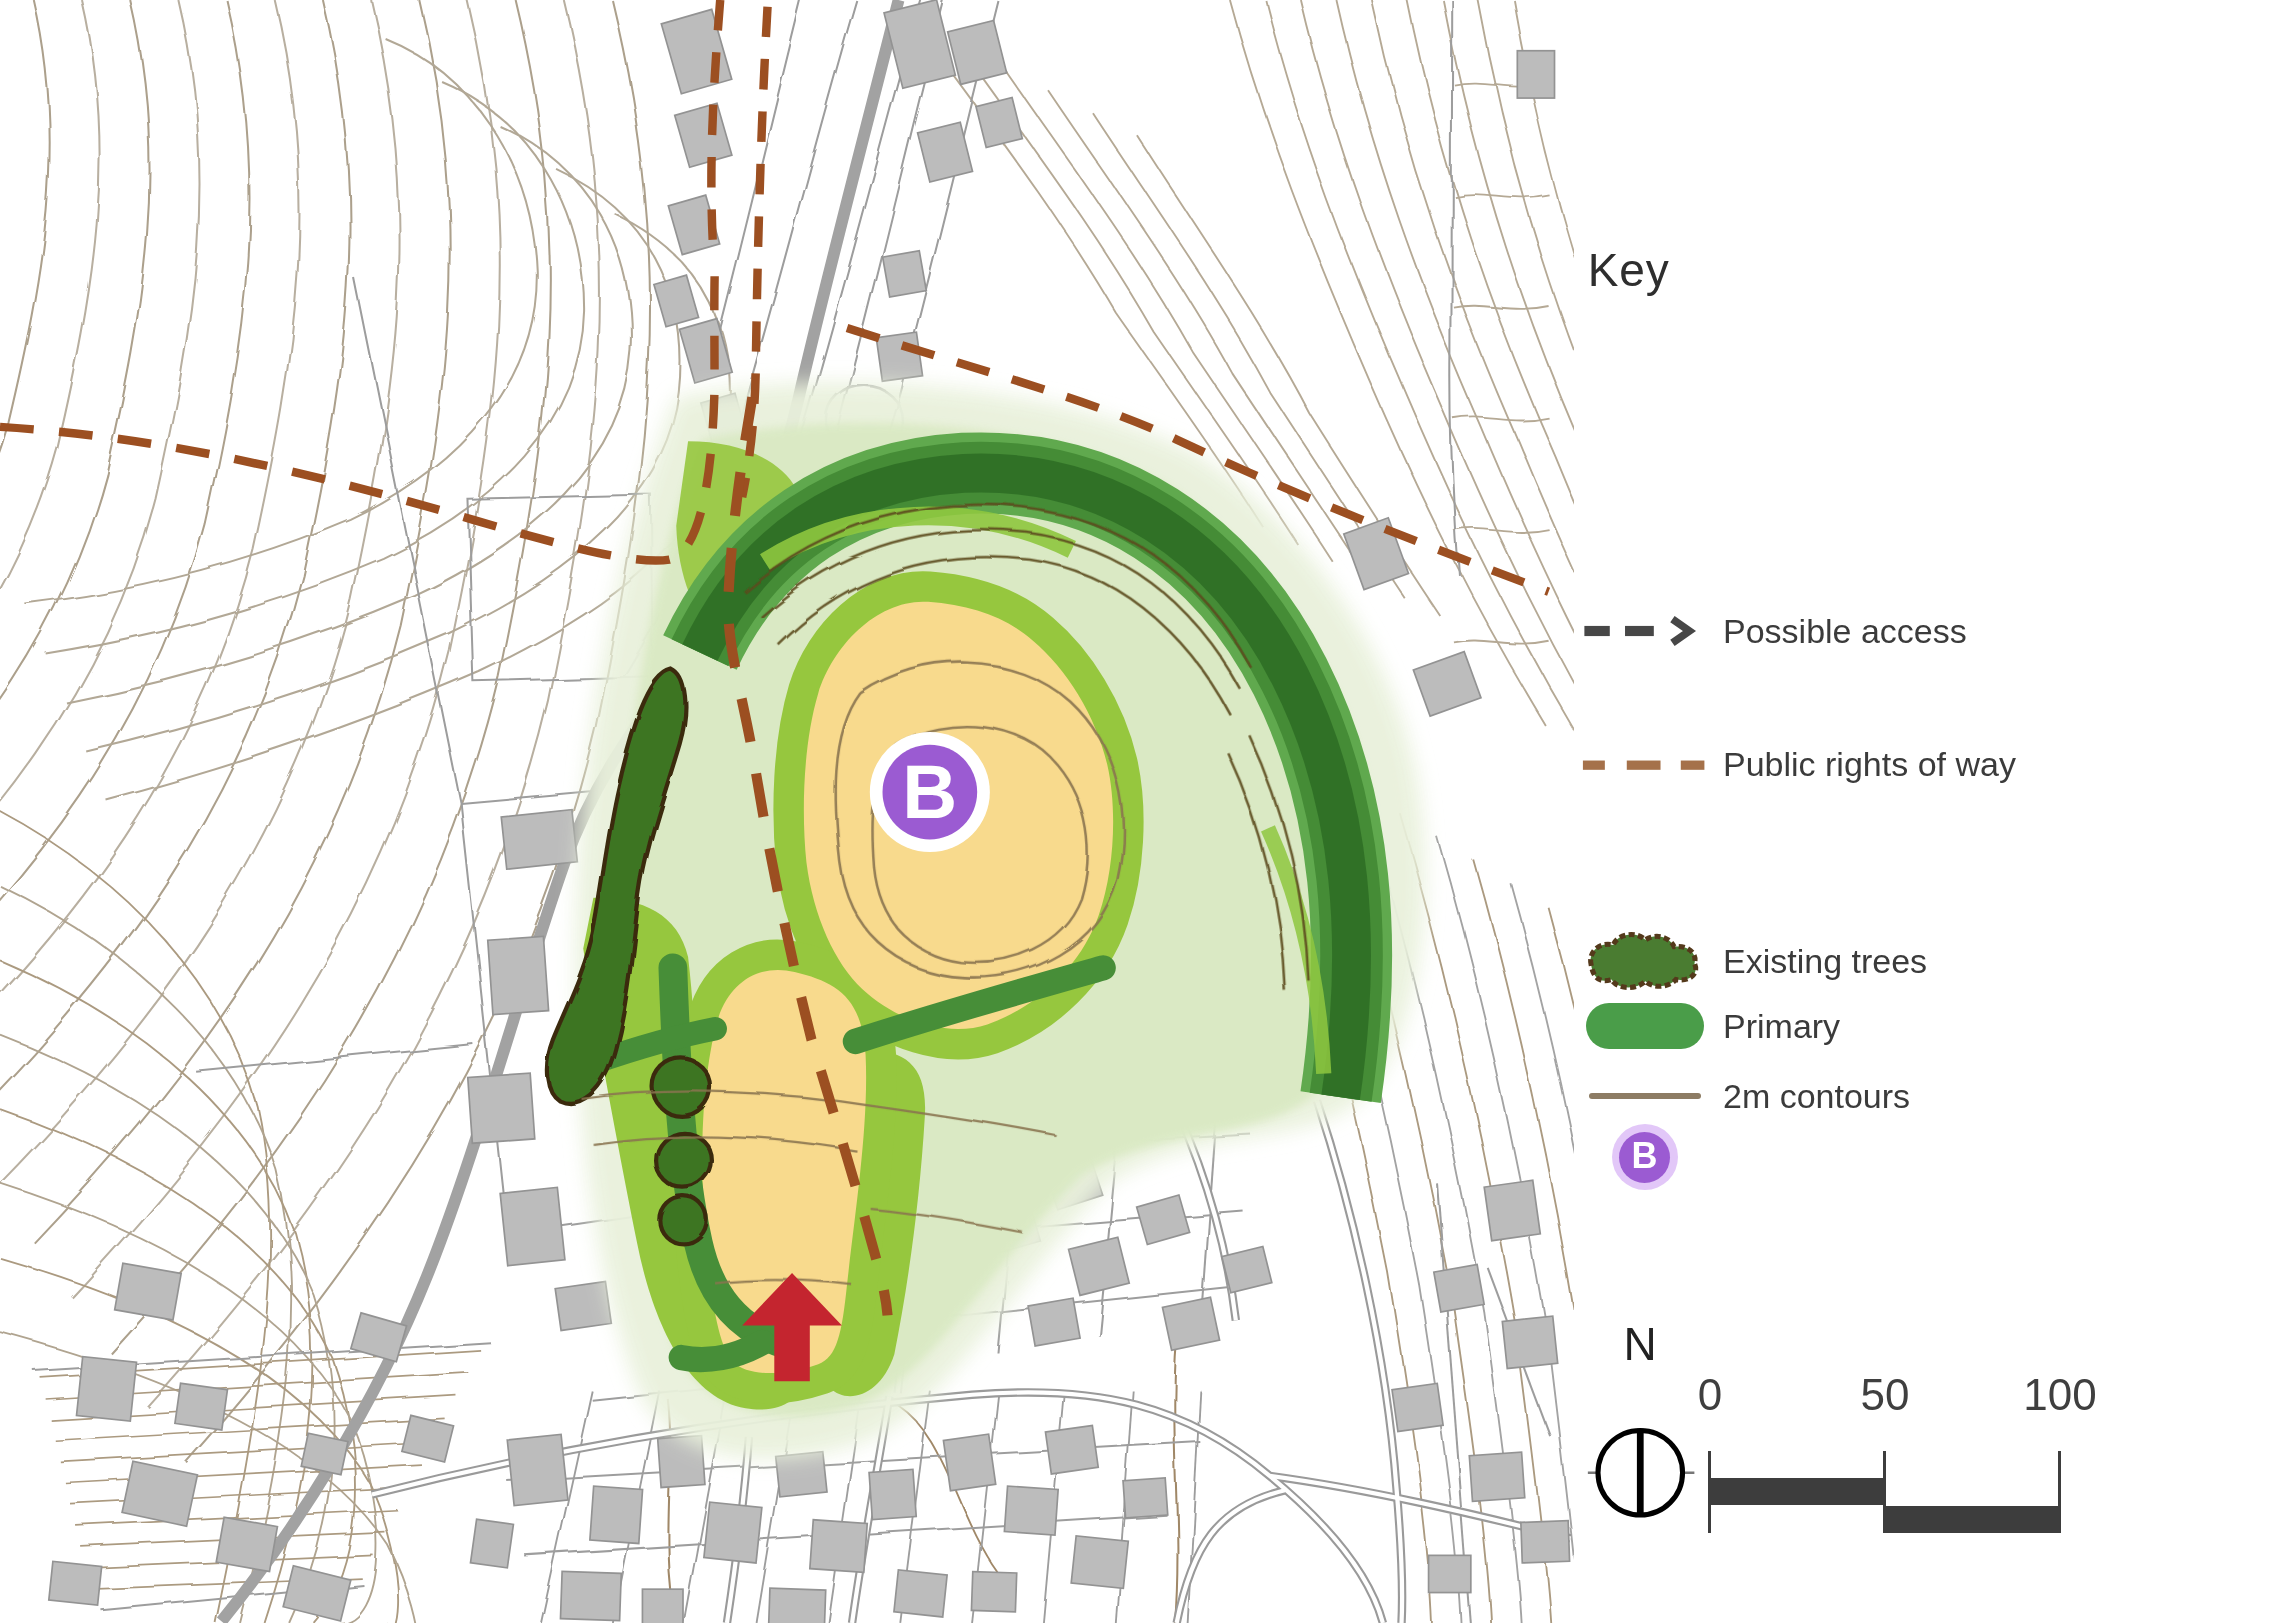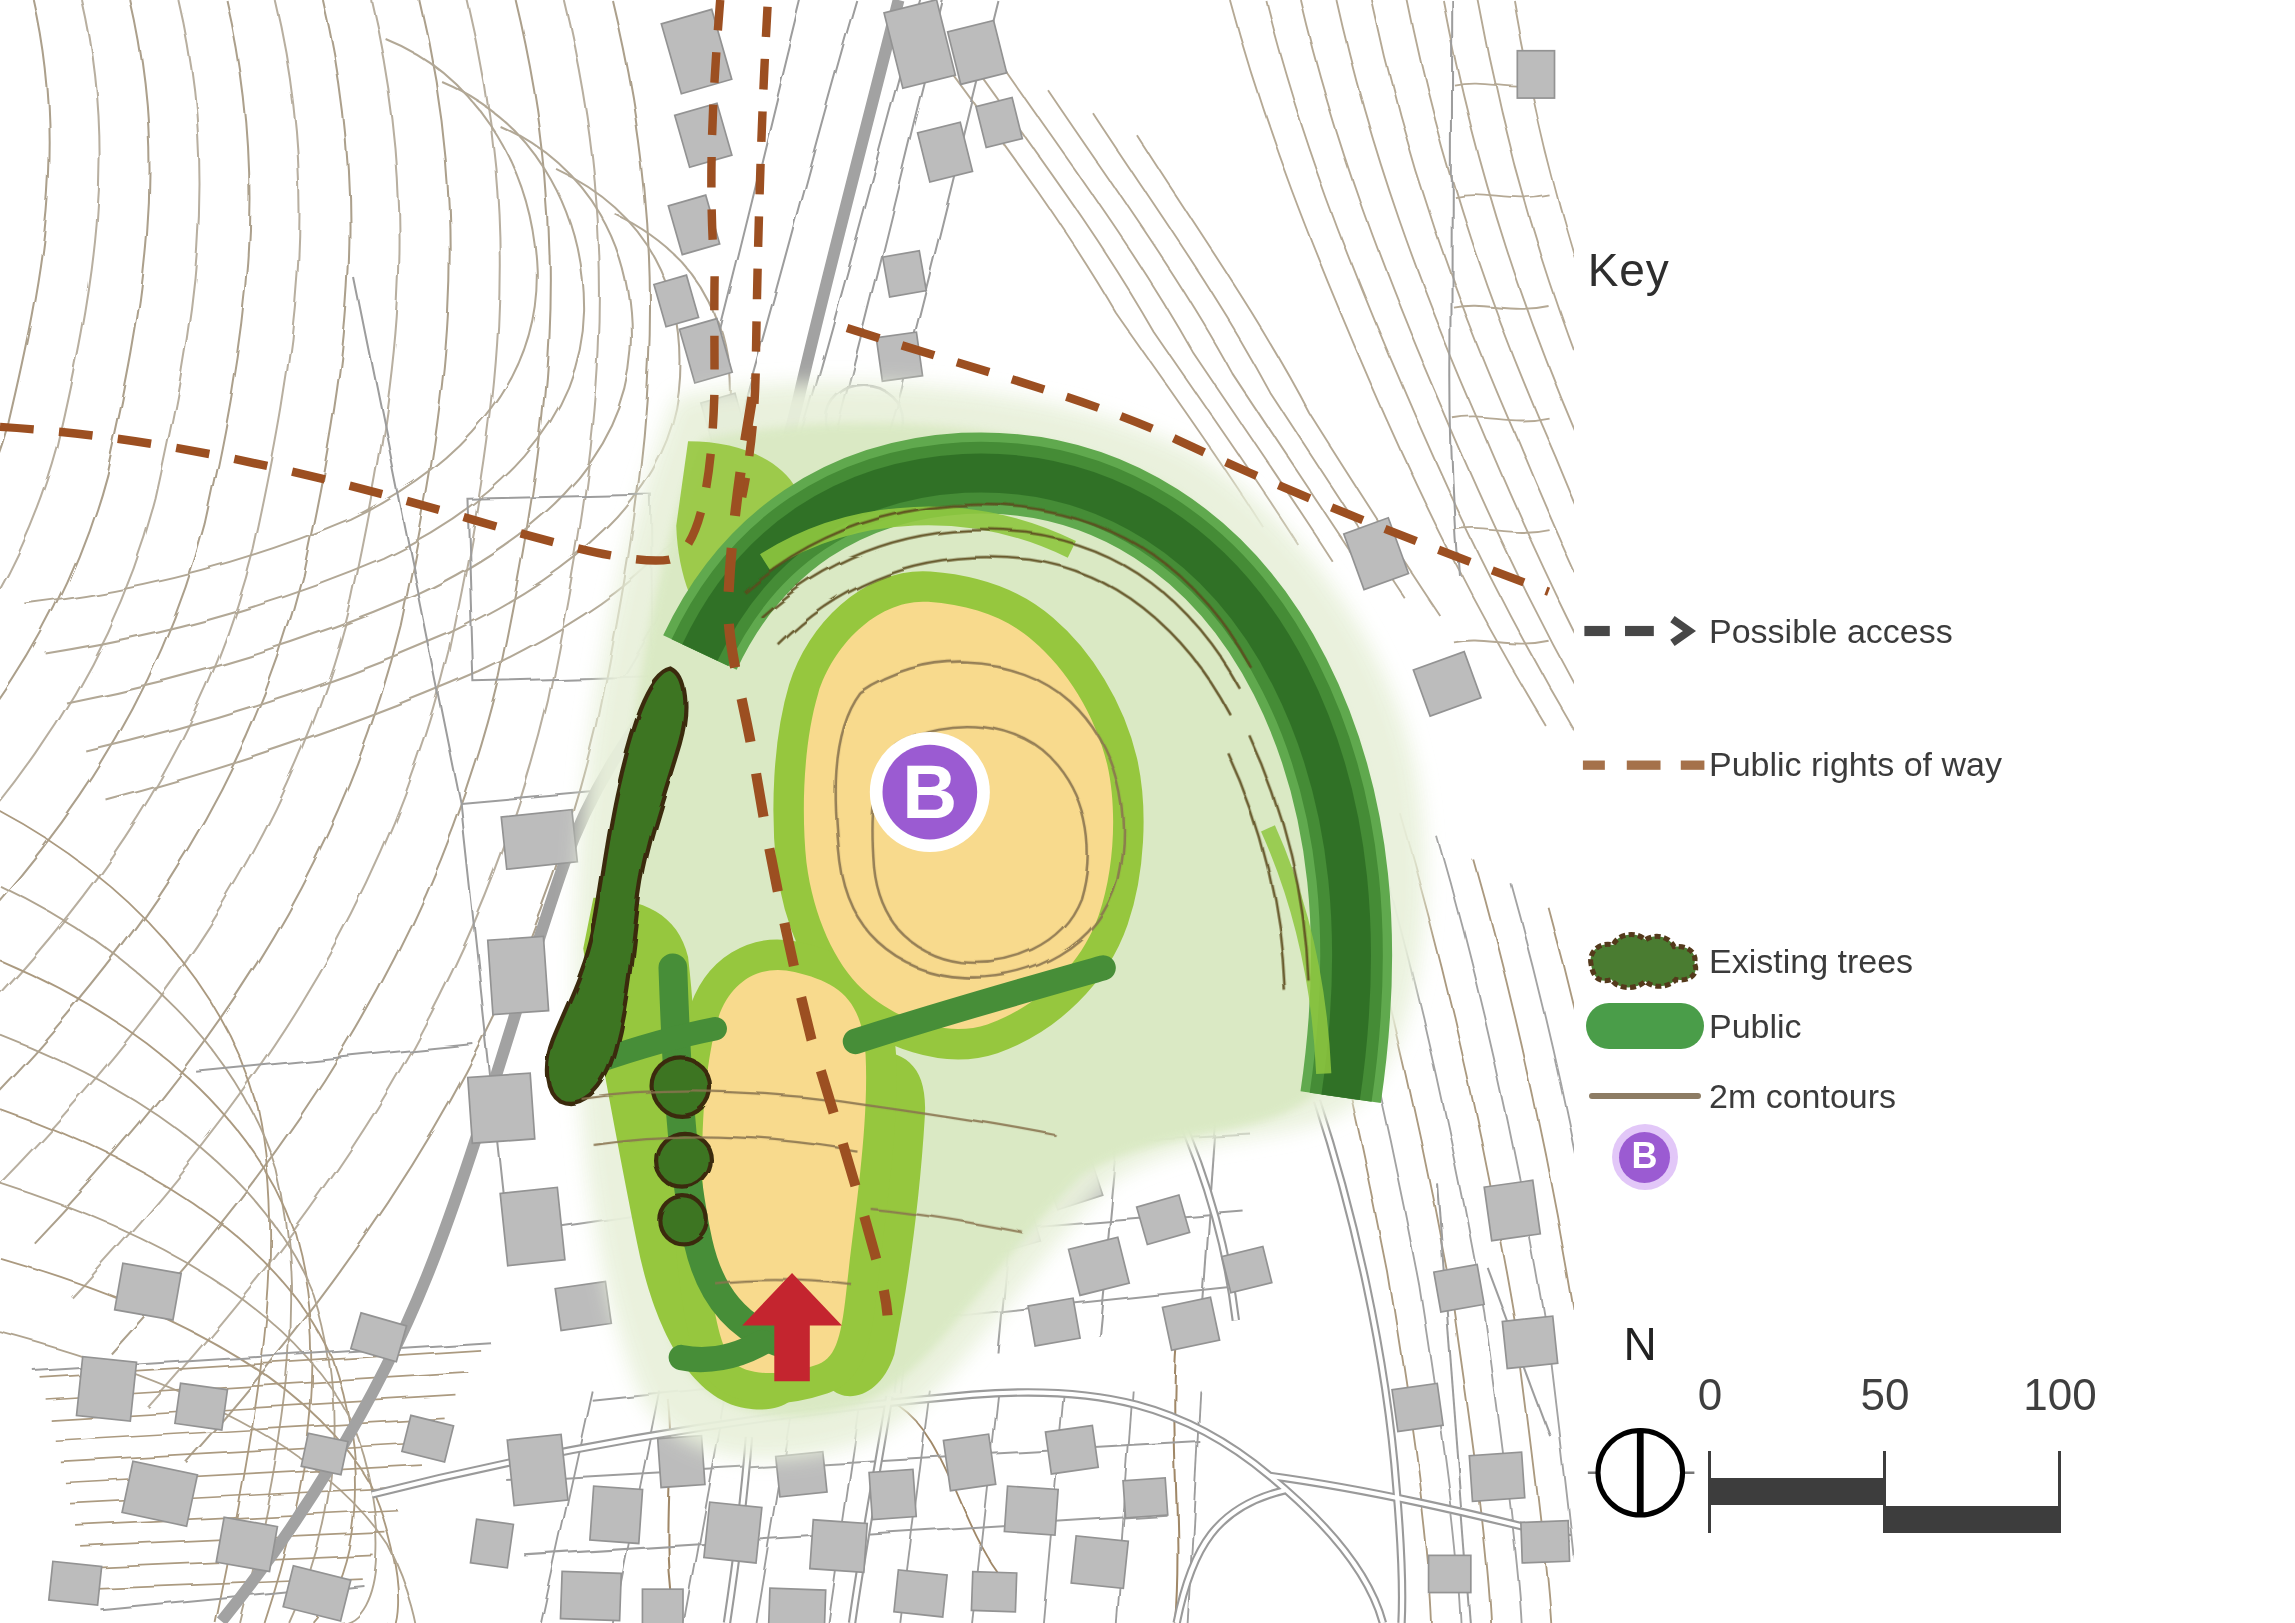--- a/index.html
+++ b/index.html
@@ -4,21 +4,21 @@
 <style>
   html,body{margin:0;padding:0;background:#fff;}
   .stage{position:relative;width:2295px;height:1623px;background:#fff;overflow:hidden;
          font-family:"Liberation Sans",sans-serif;color:#3b3b3b;}
   #map-svg{position:absolute;left:0;top:0;}
   
   .legend{position:absolute;left:1581px;top:236px;width:592px;height:761px;}
   .legend-title{position:absolute;left:6.8px;top:6.8px;font-size:46px;color:#2e2e2e;letter-spacing:0.8px;}
   .lg-row{position:absolute;left:0;display:flex;align-items:center;}
   .lg-icon{width:127px;display:flex;justify-content:center;align-items:center;flex:0 0 127px;}
-  .lg-label{margin-left:1px;font-size:34px;color:#3b3b3b;line-height:1.25;white-space:nowrap;}
+  .lg-label{margin-left:15px;font-size:34px;color:#3b3b3b;line-height:1.25;white-space:nowrap;}
   .sw{width:105px;height:42px;}
   .sw-yellow{background:#f9db8c;}
   .sw-green{background:linear-gradient(90deg,#9ecd4c 0 28%,#8ec43e 28% 66%,#98c945 66%);}
   .sw-hedge{background:#4a9d49;border-radius:23px;width:118px;height:46px;}
   .sw-contour{width:112px;height:6px;background:#8d7c64;border-radius:3.4px;}
   .badge{position:relative;width:66px;height:66px;border-radius:50%;background:#e2c7f8;
          display:flex;align-items:center;justify-content:center;}
   .badge .inner{width:51px;height:51px;border-radius:50%;background:#9b5bd2;display:flex;
          align-items:center;justify-content:center;}
   .badge .inner span{color:#fff;font-weight:bold;font-size:36px;transform:translateY(-0.8px);}
@@ -413,21 +413,21 @@
                    C64 74 42 72 36 61 C20 66 14 56 12 44 Z" fill="#4a7c31" stroke="#54391b" stroke-width="6" stroke-dasharray="7 4"></path>
         </svg>
       </div>
       <div class="lg-label">Existing trees</div>
     </div>
 
     <div class="lg-row" style="top:767px">
       <div class="lg-icon">
         <div class="sw-hedge"></div>
       </div>
-      <div class="lg-label">Public</div>
+      <div class="lg-label">Primary</div>
     </div>
 
     <div class="lg-row" style="top:839px">
       <div class="lg-icon">
         <div class="sw-contour"></div>
       </div>
       <div class="lg-label">2m contours</div>
     </div>
 
     <div class="lg-row" style="top:888px">

